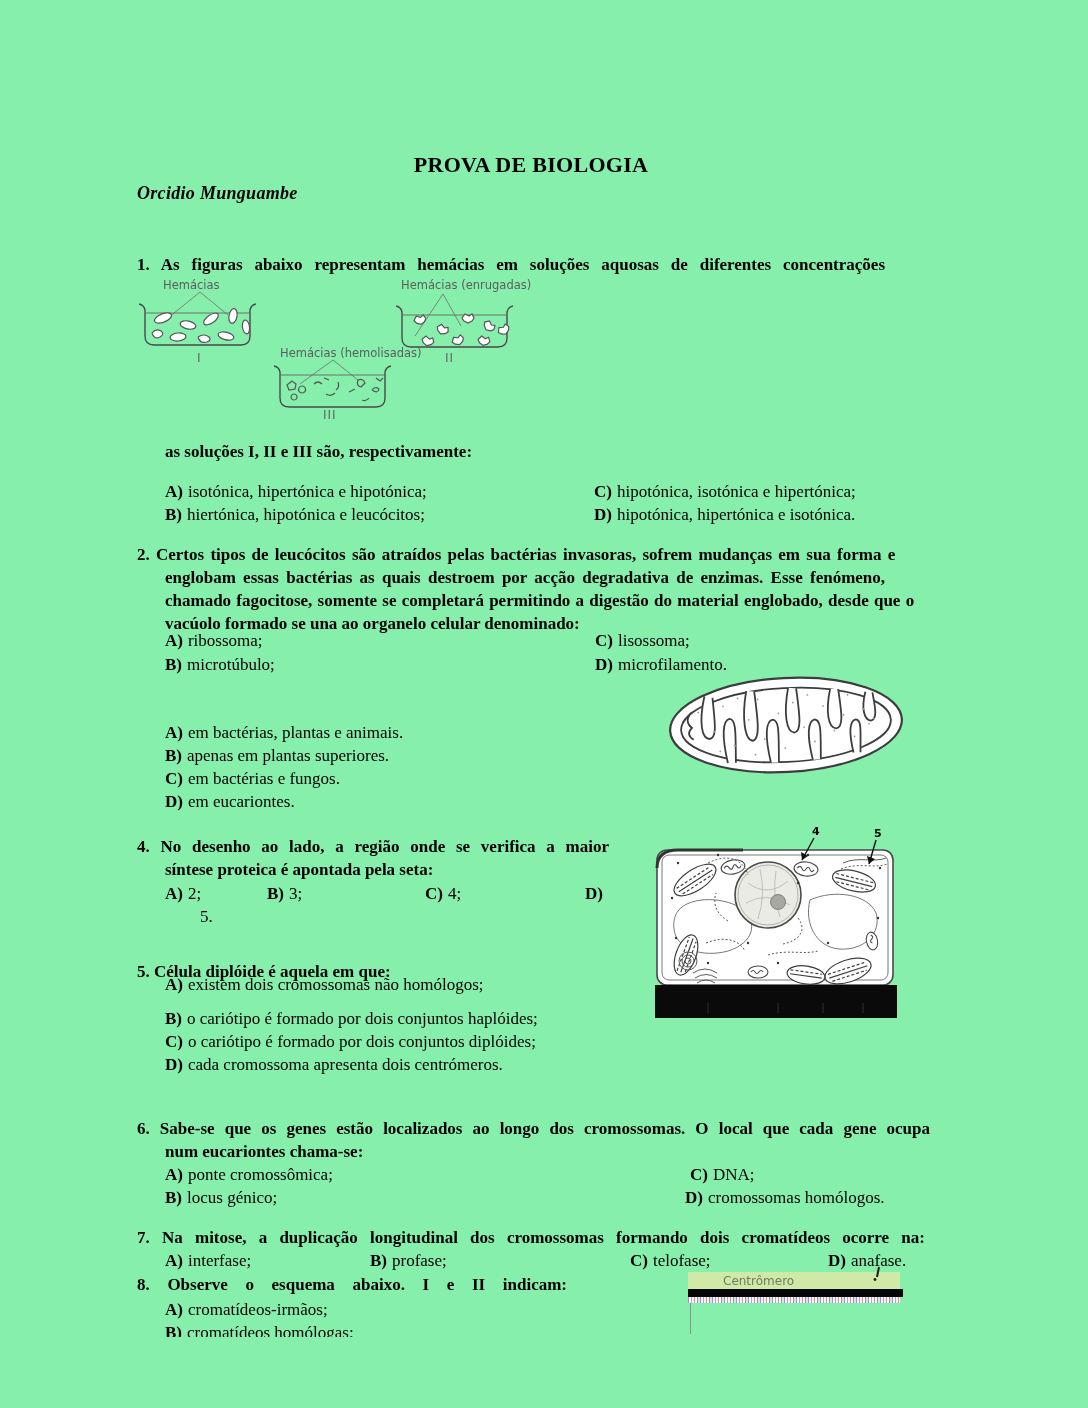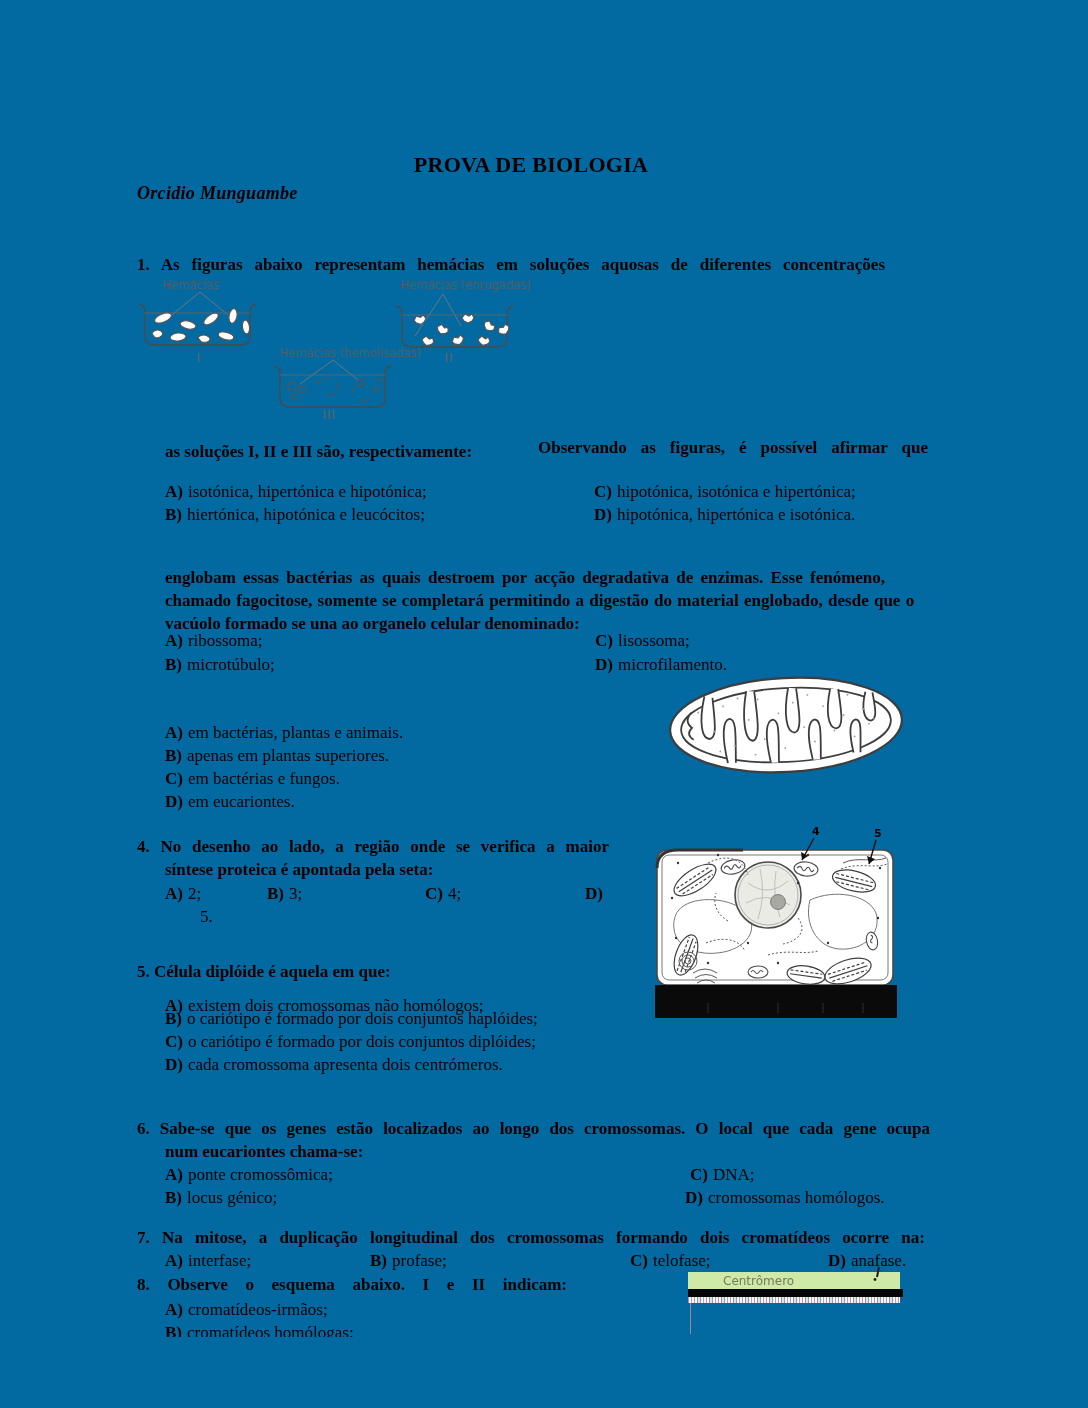--- a/index.html
+++ b/index.html
@@ -1,16 +1,16 @@
 <!DOCTYPE html>
 <html><head>
 <meta charset="utf-8">
 <style>
   html,body{margin:0;padding:0;background:#ffffff;}
-  .page{position:relative;width:1088px;height:1408px;background:#0369a1;overflow:hidden;
+  .page{position:relative;width:1088px;height:1408px;background:#86efac;overflow:hidden;
         font-family:"Liberation Serif",serif;color:#000;}
   .abs{position:absolute;}
   .stem{font-weight:bold;font-size:17px;line-height:22px;white-space:nowrap;}
   .jl{white-space:normal;text-align:justify;text-align-last:justify;overflow:hidden;height:22px;}
   .opt{font-size:17px;line-height:22px;white-space:nowrap;}
   .opt .L{font-weight:bold;padding-right:5px;}
   .title{font-size:22px;font-weight:bold;letter-spacing:.3px;}
   .subtitle{font-size:20px;font-weight:bold;}
   .author{font-size:18px;font-weight:bold;font-style:italic;letter-spacing:.3px;}
   .figlabel{font-family:"DejaVu Sans",sans-serif;font-size:11.5px;fill:#5d5d5d;}
@@ -92,28 +92,28 @@
           <path d="M21,35 a3,3 0 1 1 0.1,0"></path>
           <path d="M89,35 q4,2 7,-2"></path>
           <path d="M103,13 l4,3 l3,-3"></path>
           <path d="M51,13 l5,2"></path>
         </g>
       </g>
     </g>
     <text class="figcap" x="186" y="141">III</text>
   </svg>
 
-  <div class="abs stem jl" style="left:538px;top:437px;width:390px;">Observando as figuras, é possível afirmar que</div>
   <div class="abs stem" style="left:165px;top:441px;">as soluções I, II e III são, respectivamente:</div>
 
   <div class="abs opt" style="left:165px;top:481px;"><b class="L">A)</b><span>isotónica, hipertónica e hipotónica;</span></div>
   <div class="abs opt" style="left:594px;top:481px;"><b class="L">C)</b><span>hipotónica, isotónica e hipertónica;</span></div>
   <div class="abs opt" style="left:165px;top:504px;"><b class="L">B)</b><span>hiertónica, hipotónica e leucócitos;</span></div>
   <div class="abs opt" style="left:594px;top:504px;"><b class="L">D)</b><span>hipotónica, hipertónica e isotónica.</span></div>
 
+  <div class="abs stem" style="left:137px;top:544px;word-spacing:2px;">2. Certos tipos de leucócitos são atraídos pelas bactérias invasoras, sofrem mudanças em sua forma e</div>
   <div class="abs stem" style="left:165px;top:567px;word-spacing:3px;">englobam essas bactérias as quais destroem por acção degradativa de enzimas. Esse fenómeno,</div>
   <div class="abs stem" style="left:165px;top:590px;word-spacing:1px;">chamado fagocitose, somente se completará permitindo a digestão do material englobado, desde que o</div>
   <div class="abs stem" style="left:165px;top:613px;">vacúolo formado se una ao organelo celular denominado:</div>
 
   <div class="abs opt" style="left:165px;top:630px;"><b class="L">A)</b><span>ribossoma;</span></div>
   <div class="abs opt" style="left:595px;top:630px;"><b class="L">C)</b><span>lisossoma;</span></div>
   <div class="abs opt" style="left:165px;top:654px;"><b class="L">B)</b><span>microtúbulo;</span></div>
   <div class="abs opt" style="left:595px;top:654px;"><b class="L">D)</b><span>microfilamento.</span></div>
 
   <svg class="abs" style="left:664px;top:668px;" width="245" height="115" viewBox="0 0 245 115">
@@ -286,21 +286,21 @@
       <g stroke="#2e2e2e" stroke-width="1">
         <line x1="60" y1="180" x2="60" y2="190"></line>
           <line x1="130" y1="180" x2="130" y2="190"></line>
         <line x1="175" y1="180" x2="175" y2="190"></line>
           <line x1="215" y1="180" x2="215" y2="190"></line>
       </g>
     </g>
   </svg>
 
   <div class="abs stem" style="left:137px;top:961px;">5. Célula diplóide é aquela em que:</div>
-  <div class="abs opt" style="left:165px;top:995px;"><b class="L">A)</b><span>existem dois cromossomas não homólogos;</span></div>
+  <div class="abs opt" style="left:165px;top:974px;"><b class="L">A)</b><span>existem dois cromossomas não homólogos;</span></div>
   <div class="abs opt" style="left:165px;top:1008px;"><b class="L">B)</b><span>o cariótipo é formado por dois conjuntos haplóides;</span></div>
   <div class="abs opt" style="left:165px;top:1031px;"><b class="L">C)</b><span>o cariótipo é formado por dois conjuntos diplóides;</span></div>
   <div class="abs opt" style="left:165px;top:1054px;"><b class="L">D)</b><span>cada cromossoma apresenta dois centrómeros.</span></div>
 
   <div class="abs stem jl" style="left:137px;top:1118px;width:793px;">6. Sabe-se que os genes estão localizados ao longo dos cromossomas. O local que cada gene ocupa</div>
   <div class="abs stem" style="left:165px;top:1141px;">num eucariontes chama-se:</div>
   <div class="abs opt" style="left:165px;top:1164px;"><b class="L">A)</b><span>ponte cromossômica;</span></div>
   <div class="abs opt" style="left:690px;top:1164px;"><b class="L">C)</b><span>DNA;</span></div>
   <div class="abs opt" style="left:165px;top:1187px;"><b class="L">B)</b><span>locus génico;</span></div>
   <div class="abs opt" style="left:685px;top:1187px;"><b class="L">D)</b><span>cromossomas homólogos.</span></div>

